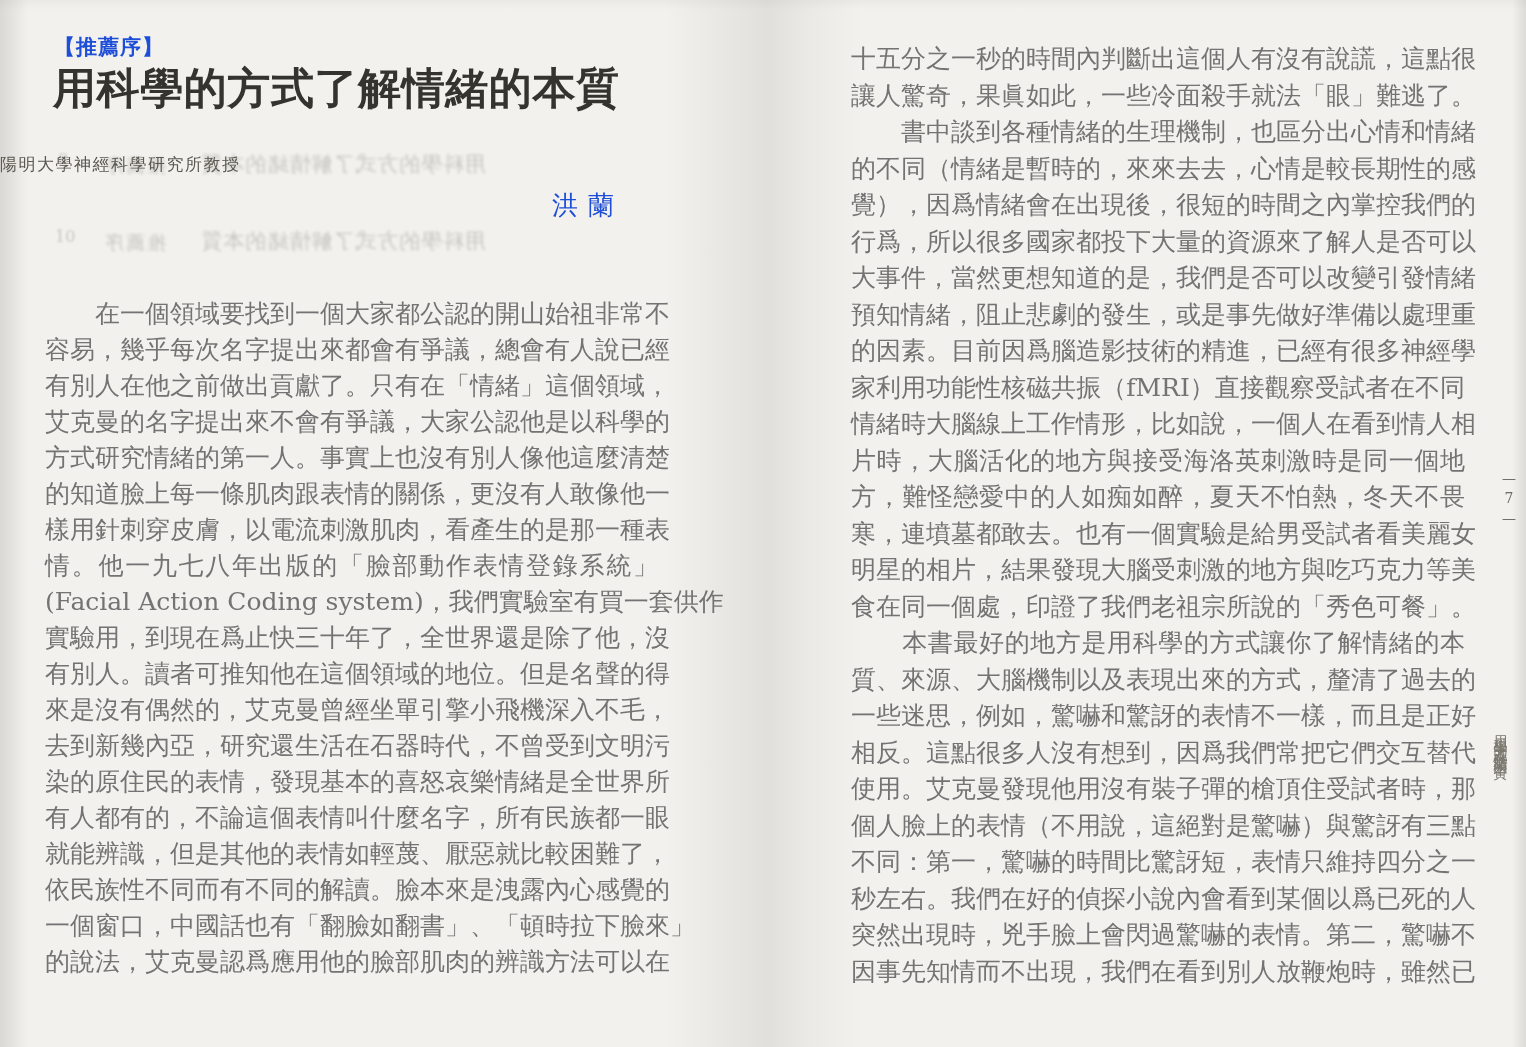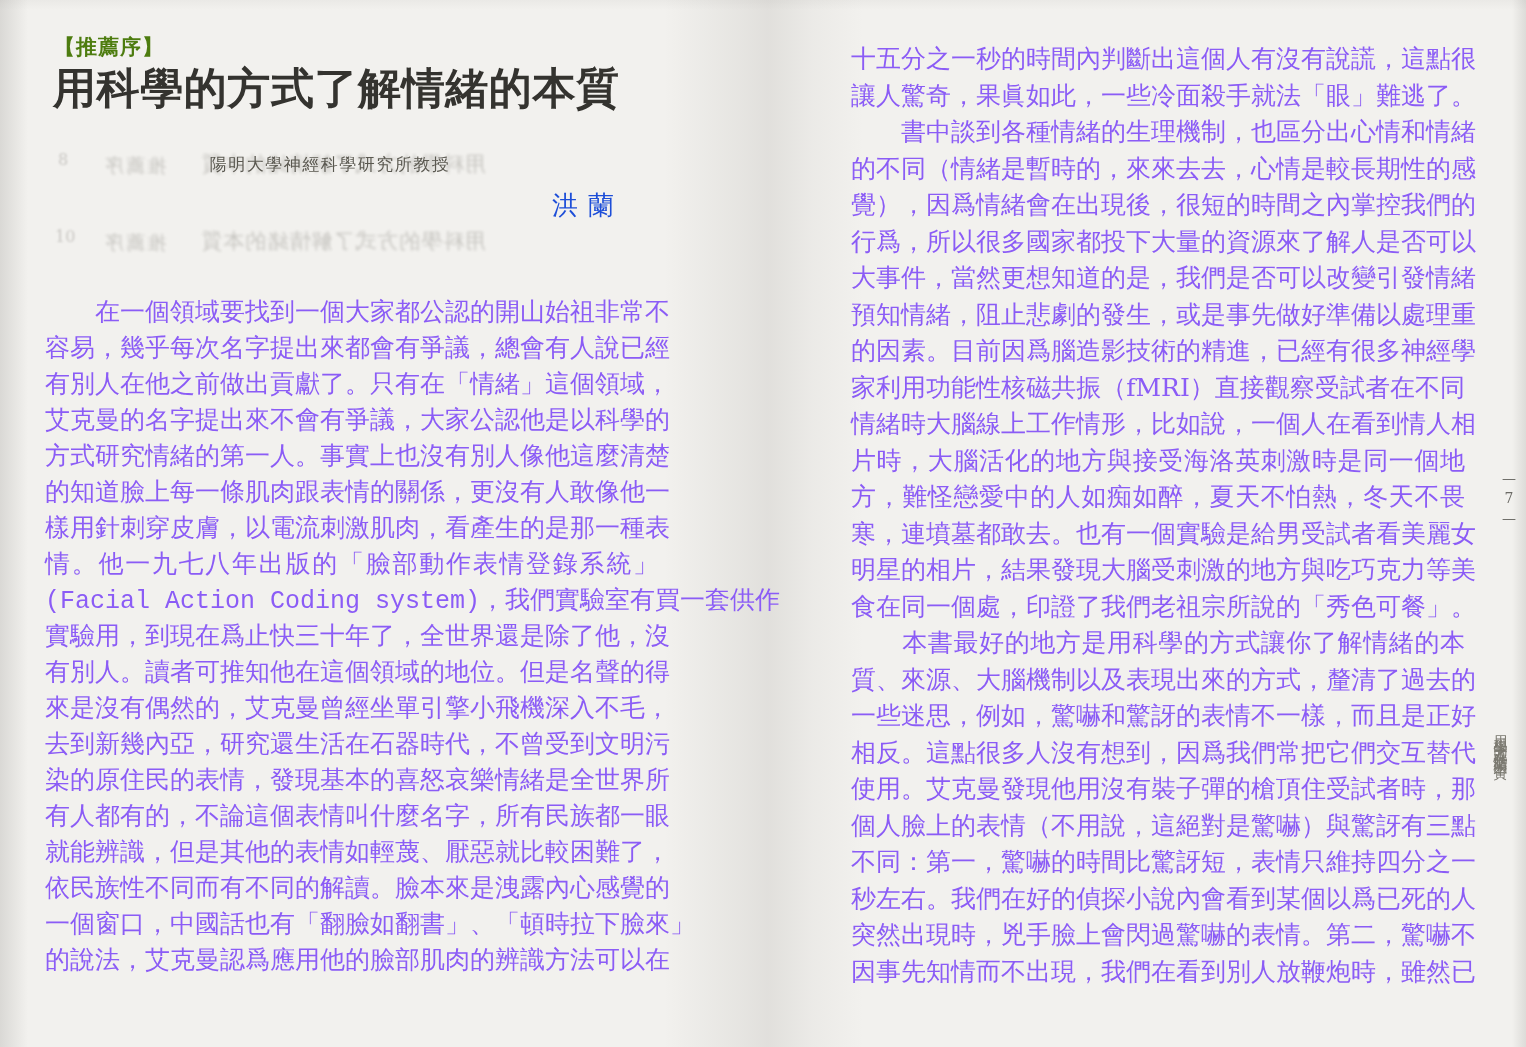--- a/index.html
+++ b/index.html
@@ -14,44 +14,44 @@
   .shade-gutter{left:664px;width:200px;
     background:linear-gradient(90deg,rgba(110,106,100,0) 0%,rgba(110,106,100,.09) 38%,rgba(110,106,100,.13) 52%,rgba(110,106,100,.05) 74%,rgba(110,106,100,0) 100%);}
   .shade-left{left:0;width:28px;background:linear-gradient(90deg,rgba(90,88,84,.16),rgba(90,88,84,0));}
   .shade-right{right:0;width:14px;background:linear-gradient(270deg,rgba(90,88,84,.14),rgba(90,88,84,0));}
   .shade-top{left:0;top:0;width:100%;height:10px;background:linear-gradient(180deg,rgba(90,88,84,.05),rgba(90,88,84,0));}
 
   
   .tag{
     position:absolute;left:54px;top:33px;
     font-family:"DejaVu Sans","Liberation Sans",sans-serif;
-    font-size:21px;font-weight:bold;color:#4d7c0f;letter-spacing:1px;
+    font-size:21px;font-weight:bold;color:#1d4ed8;letter-spacing:1px;
   }
   .title{
     position:absolute;left:53px;top:60px;width:566px;
     font-size:43px;font-weight:600;color:#34332f;
     text-align:justify;text-align-last:justify;white-space:nowrap;
   }
   .byline{
-    position:absolute;left:0;top:153px;width:660px;text-align:center;
+    position:absolute;left:0;top:153px;width:660px;text-align:left;
     font-size:17px;color:#5a5850;letter-spacing:1.5px;
   }
   .author{
     position:absolute;left:0;top:188px;width:624px;text-align:right;
     font-size:26px;color:#1d4ed8;letter-spacing:10px;
   }
 
   
   .body-col{position:absolute;font-size:25px;}
-  .body-left{left:45px;top:296px;width:613px;line-height:36px;font-family:Liberation Mono, monospace;}
+  .body-left{left:45px;top:296px;width:613px;line-height:36px;}
   .body-right{left:851px;top:41px;width:614px;line-height:36.5px;}
   .ln{
     text-align:justify;text-align-last:justify;
     white-space:nowrap;overflow:visible;
-    color:#8b5cf6;
+    color:#737373;
   }
 
   
   .pagenum{
     position:absolute;left:1494px;top:468px;width:30px;text-align:center;
     font-size:14px;line-height:20px;color:#6c6b66;
   }
   .runtitle{
     position:absolute;left:1492px;top:724px;height:225px;
     writing-mode:vertical-rl;font-size:14px;letter-spacing:2.5px;color:#7a786f;

